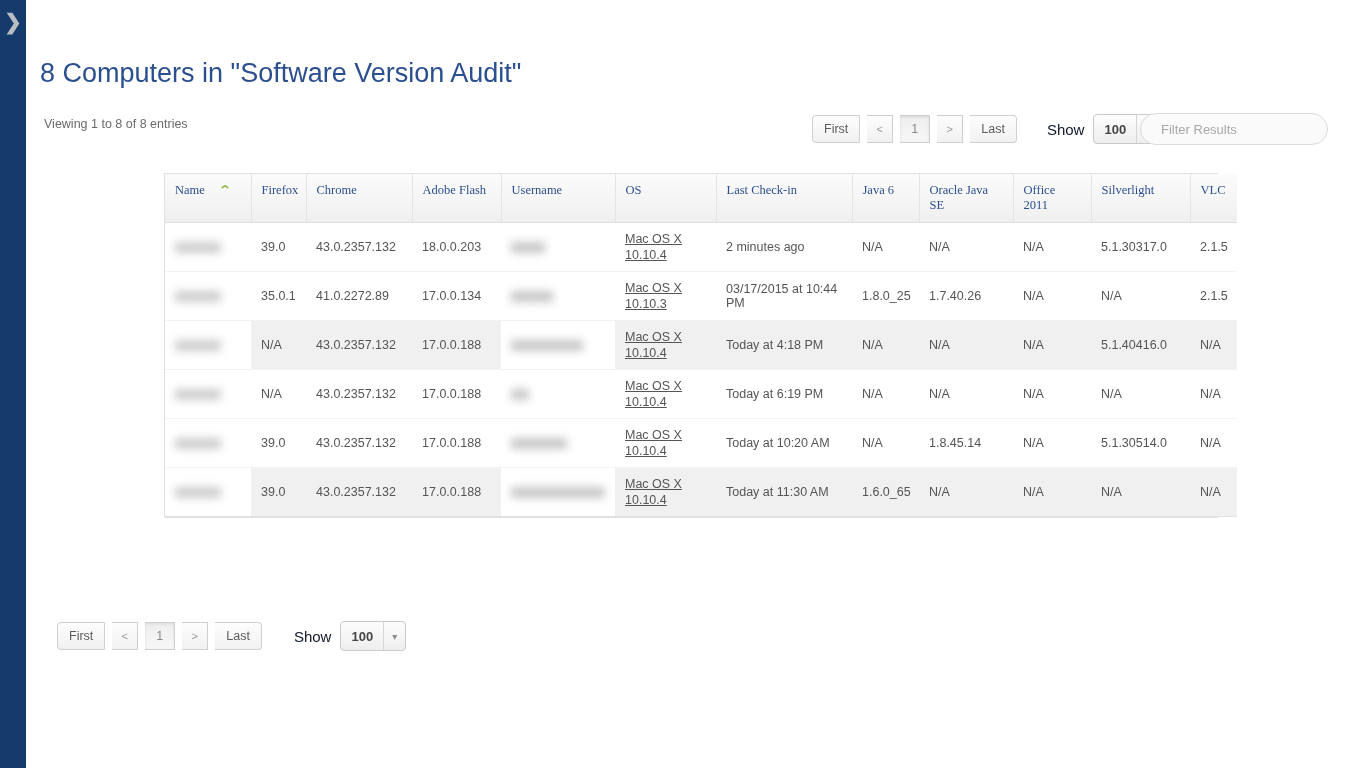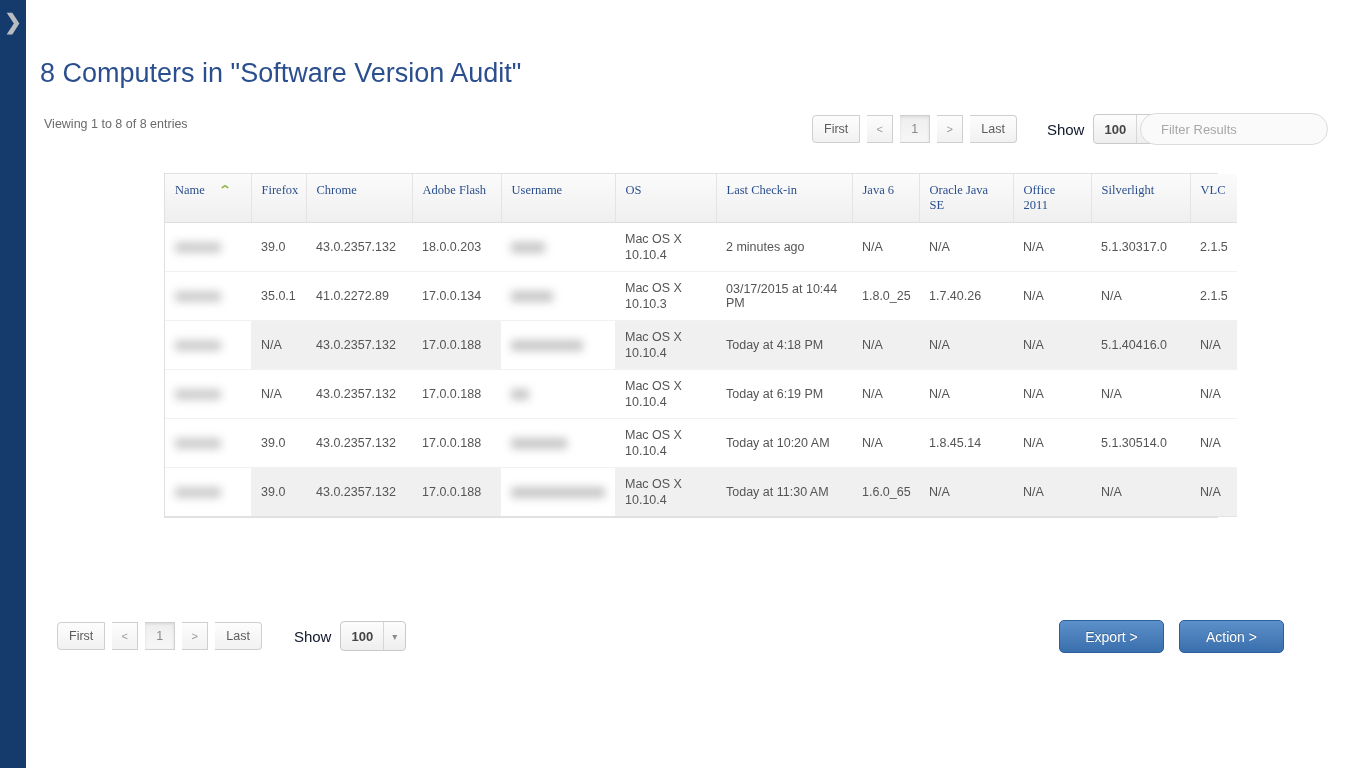--- a/index.html
+++ b/index.html
@@ -195,21 +195,21 @@
   .blurbar {
     position: relative;
     height: 11px; border-radius: 2px;
     background: #bdbdbd;
     filter: blur(4px);
     opacity: .85;
   }
   td.namecell { background: #fff !important; }
   td.namecell .blurbar { background: #c4c4c4; }
 
-  .wrap2 { line-height: 1.28; }
+  .wrap2 { line-height: 1.28; text-decoration: underline; }
 
   
   #botbar {
     position: absolute; left: 50px; top: 621px;
     display: flex; align-items: center; gap: 32px;
   }
   #actionbtns {
     position: absolute; right: 82px; top: 620px;
     display: flex; gap: 15px;
   }
@@ -427,18 +427,14 @@
     </div>
     <div class="showwrap">
       <span class="showlbl">Show</span>
       <div class="sel">
         <span class="val">100</span>
         <span class="arw">▾</span>
       </div>
     </div>
   </div>
 
-  <div id="actionbtns">
-    <div class="bluebtn">Export &gt;</div>
-    <div class="bluebtn">Action &gt;</div>
-  </div>
 
 </div>
 
 </body></html>

